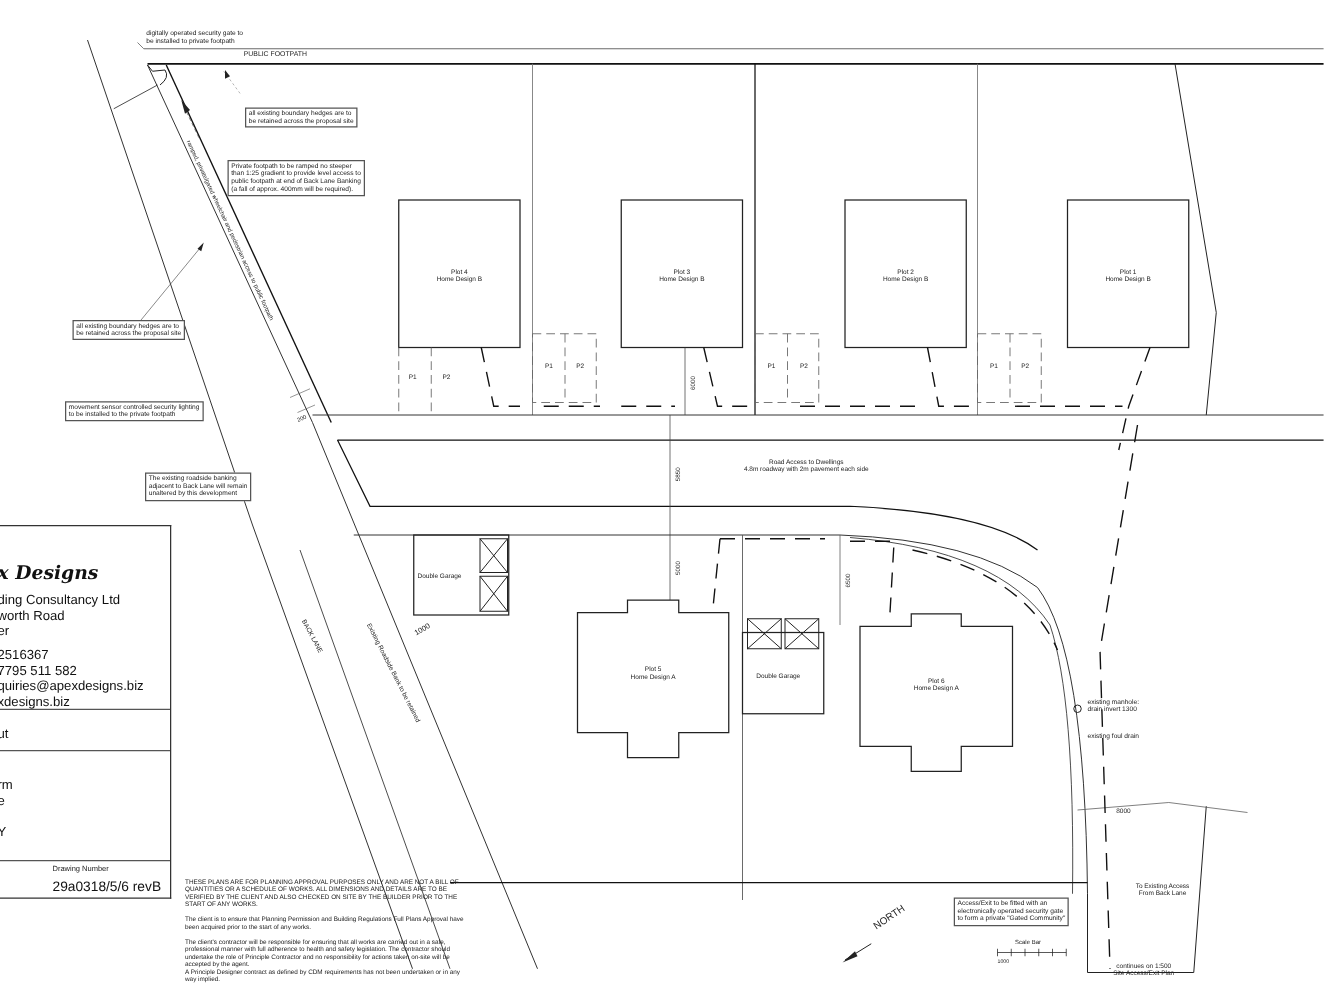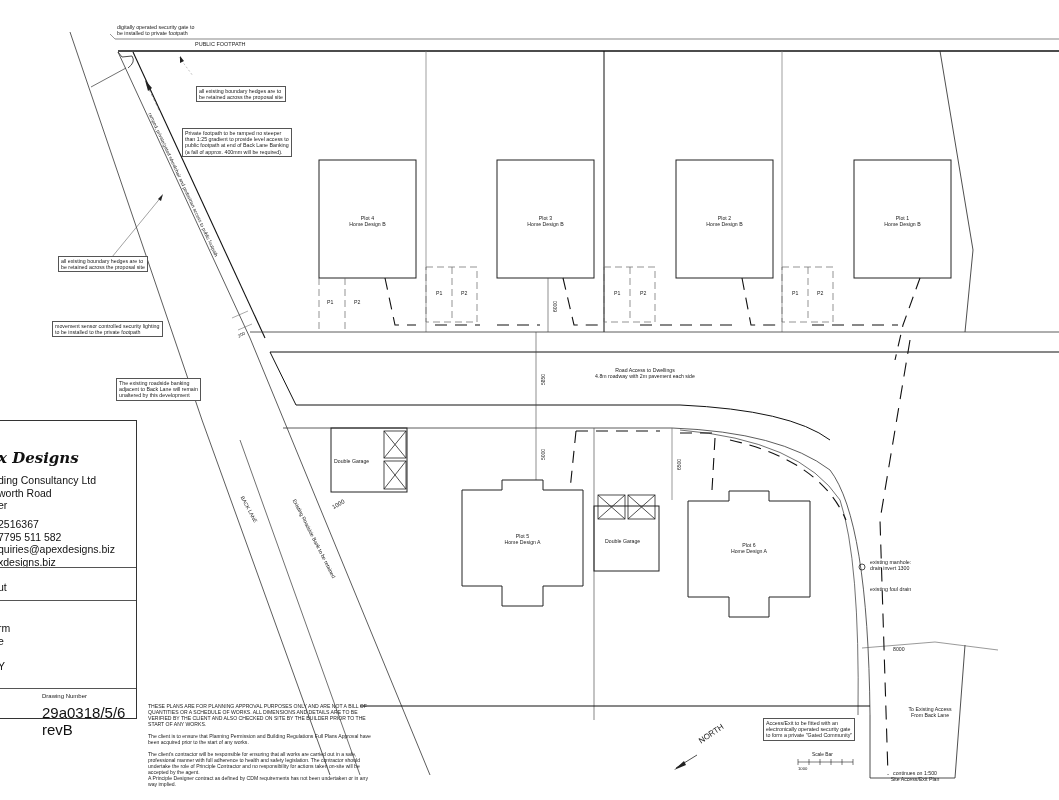--- a/index.html
+++ b/index.html
@@ -8,21 +8,21 @@
   .note { position:absolute; font-size:5.3px; line-height:6.2px; color:#222; white-space:pre-line; background:#fff; }
   .note.boxed { border:1px solid #555; padding:1px 2px; }
   .lbl { position:absolute; font-size:5.2px; line-height:6.4px; text-align:center; color:#222; white-space:pre-line; }
   .rot { position:absolute; font-size:5.2px; color:#222; white-space:nowrap; transform-origin:0 0; }
   .titleblock { position:absolute; left:-2px; top:420px; width:138px; height:297px; border:1px solid #333; border-left:none; background:#fff; }
   .tb-sec { position:absolute; left:0; width:138px; border-top:1px solid #555; }
   .brand { position:absolute; left:0; top:28px; font-family:"DejaVu Serif", serif; font-style:italic; font-weight:bold; font-size:15px; color:#111; }
   .company { position:absolute; left:0; top:53px; font-size:10.5px; line-height:12.5px; color:#111; white-space:pre-line; }
   .tb-text { position:absolute; left:0; font-size:10.5px; line-height:12.5px; color:#111; white-space:pre-line; }
   .dn-label { position:absolute; left:44px; top:272px; font-size:6px; color:#222; }
-  .dn-value { position:absolute; left:44px; top:283px; font-size:15px; color:#111; }
+  .dn-value { position:absolute; left:44px; top:283px; font-size:11px; color:#111; }
   .disclaimer { position:absolute; left:148px; top:703px; width:228px; font-size:5.1px; line-height:6px; color:#222; white-space:pre-line; }
   .northlbl { position:absolute; left:697px; top:738px; font-size:8px; transform:rotate(-34deg); transform-origin:0 0; color:#222; }
 </style>
 </head>
 <body>
 
 <svg class="plan" width="1059" height="800" viewBox="0 0 1059 800" xmlns="http://www.w3.org/2000/svg" fill="none" stroke="#222" stroke-width="1">
 
   <line x1="115" y1="39" x2="1059" y2="39" stroke="#555" stroke-width="0.7"></line>
   <line x1="118" y1="51" x2="1059" y2="51" stroke="#111" stroke-width="1.4"></line>

